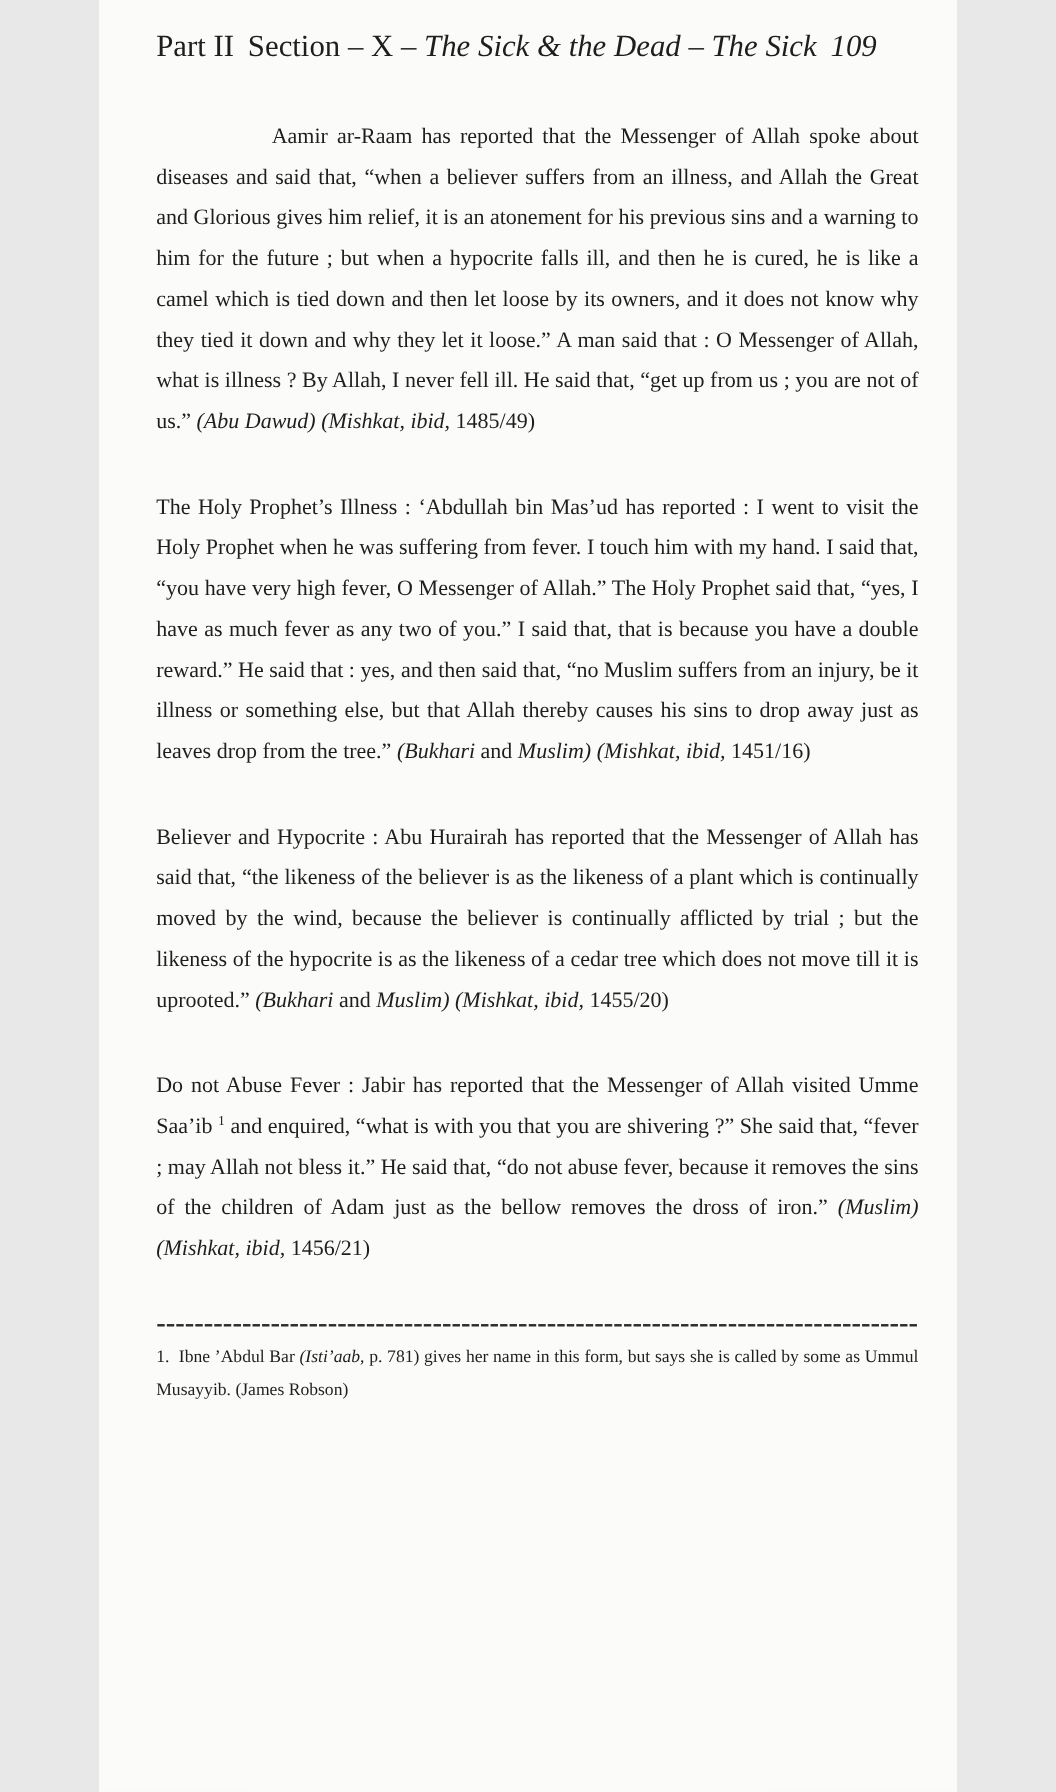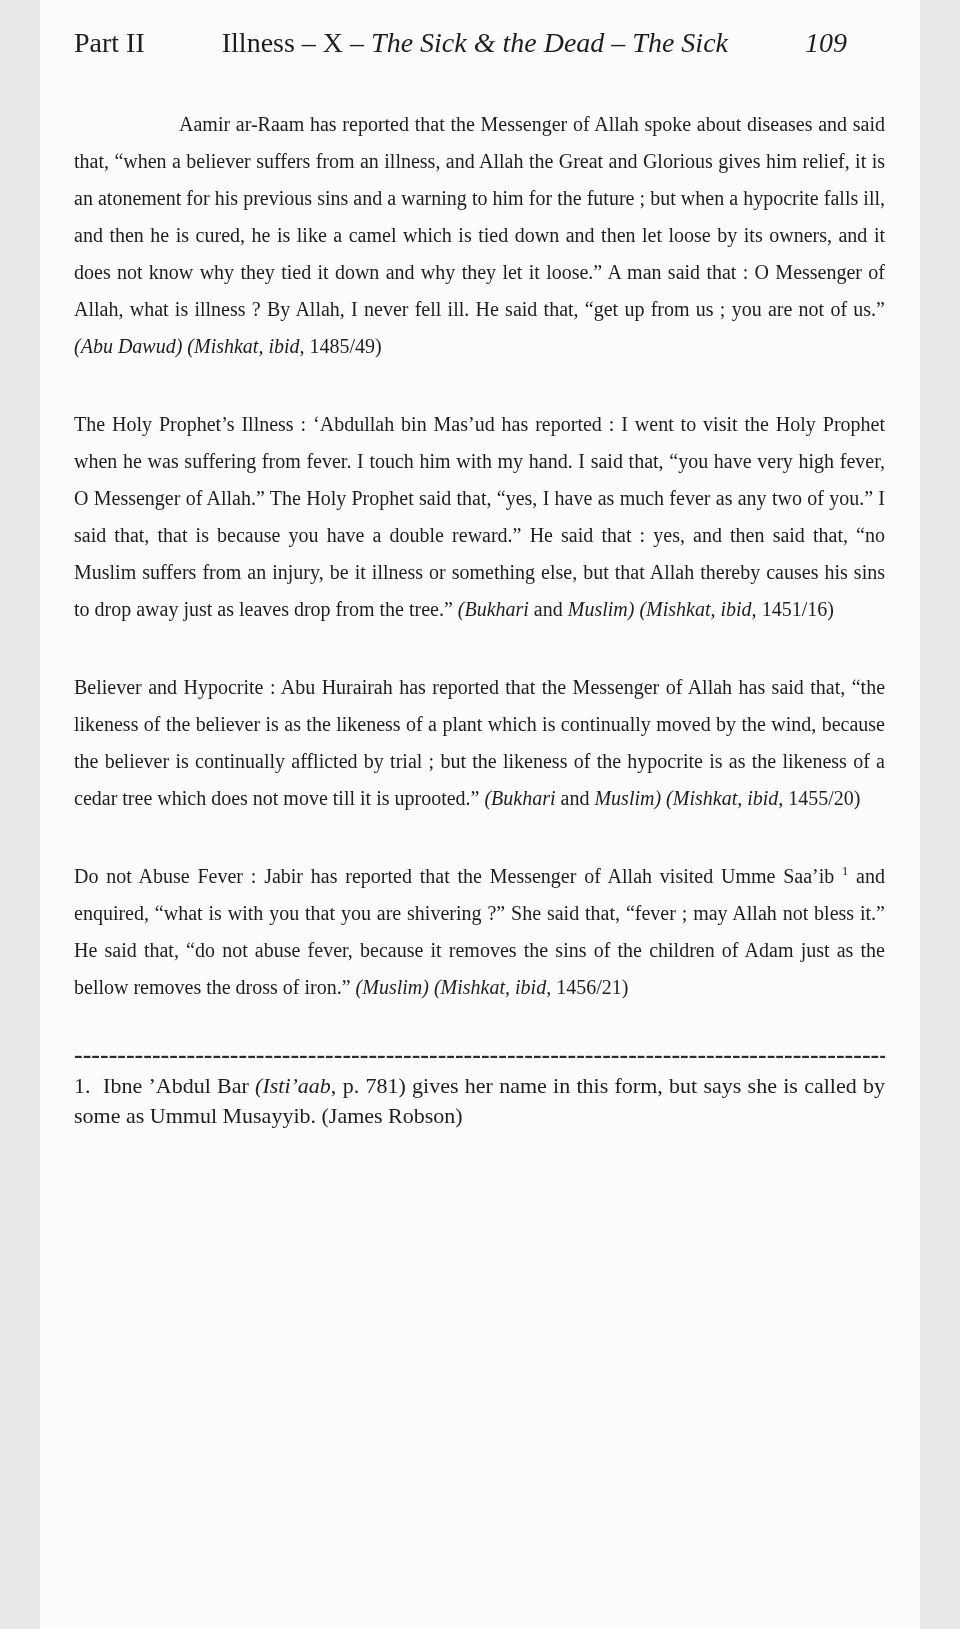--- a/index.html
+++ b/index.html
@@ -2,28 +2,28 @@
 <html><head>
 <meta charset="utf-8">
 <style>
   html, body {
     margin: 0;
     padding: 0;
     background: #e8e8e8;
   }
   .page {
     position: relative;
-    width: 880px;
+    width: 780px;
     height: 1629px;
     margin: 0 auto;
     background: #fbfbfa;
     color: #1e1e1e;
     font-family: "Liberation Serif", "DejaVu Serif", serif;
     box-sizing: border-box;
-    padding: 26px 35px 0 34px;
+    padding: 26px 35px 0 52px;
     overflow: hidden;
   }
   .page-header {
     display: flex;
     align-items: baseline;
     font-size: 28px;
     line-height: 34px;
     padding-right: 38px;
     margin-bottom: 46px;
     white-space: nowrap;
@@ -50,34 +50,34 @@
     width: 100%;
     overflow: hidden;
     white-space: nowrap;
     font-weight: bold;
     font-size: 26px;
     line-height: 16px;
     color: #2b2b2b;
     margin: 2px 0 8px 0;
   }
   p.footnote {
-    font-size: 22px;
+    font-size: 16px;
     line-height: 30px;
     text-align: justify;
     margin: 0;
   }
 </style>
 </head>
 <body>
 
 <div class="page">
 
   <div class="page-header">
     <span class="header-part">Part II</span>
-    <span class="header-center"><span>Illness – X – </span><span class="i">The Sick &amp; the Dead – The Sick</span></span>
+    <span class="header-center"><span>Section – X – </span><span class="i">The Sick &amp; the Dead – The Sick</span></span>
     <span class="header-page-number">109</span>
   </div>
 
   <p class="body-text indent"><span>Aamir ar-Raam has reported that the Messenger of Allah spoke about diseases and said that, “when a believer suffers from an illness, and Allah the Great and Glorious gives him relief, it is an atonement for his previous sins and a warning to him for the future ; but when a hypocrite falls ill, and then he is cured, he is like a camel which is tied down and then let loose by its owners, and it does not know why they tied it down and why they let it loose.” A man said that : O Messenger of Allah, what is illness ? By Allah, I never fell ill. He said that, “get up from us ; you are not of us.” </span><span class="run-italic">(Abu Dawud) (Mishkat, ibid,</span><span> 1485/49)</span></p>
 
   <p class="body-text"><span class="run-bold">The Holy Prophet’s Illness : </span><span>‘Abdullah bin Mas’ud has reported : I went to visit the Holy Prophet when he was suffering from fever. I touch him with my hand. I said that, “you have very high fever, O Messenger of Allah.” The Holy Prophet said that, “yes, I have as much fever as any two of you.” I said that, that is because you have a double reward.” He said that : yes, and then said that, “no Muslim suffers from an injury, be it illness or something else, but that Allah thereby causes his sins to drop away just as leaves drop from the tree.” </span><span class="run-italic">(Bukhari</span><span> and </span><span class="run-italic">Muslim) (Mishkat, ibid,</span><span> 1451/16)</span></p>
 
   <p class="body-text"><span class="run-bold">Believer and Hypocrite : </span><span>Abu Hurairah has reported that the Messenger of Allah has said that, “the likeness of the believer is as the likeness of a plant which is continually moved by the wind, because the believer is continually afflicted by trial ; but the likeness of the hypocrite is as the likeness of a cedar tree which does not move till it is uprooted.” </span><span class="run-italic">(Bukhari</span><span> and </span><span class="run-italic">Muslim) (Mishkat, ibid,</span><span> 1455/20)</span></p>
 
   <p class="body-text"><span class="run-bold">Do not Abuse Fever : </span><span>Jabir has reported that the Messenger of Allah visited Umme Saa’ib </span><sup class="run-sup">1</sup><span> and enquired, “what is with you that you are shivering ?” She said that, “fever ; may Allah not bless it.” He said that, “do not abuse fever, because it removes the sins of the children of Adam just as the bellow removes the dross of iron.” </span><span class="run-italic">(Muslim) (Mishkat, ibid,</span><span> 1456/21)</span></p>

